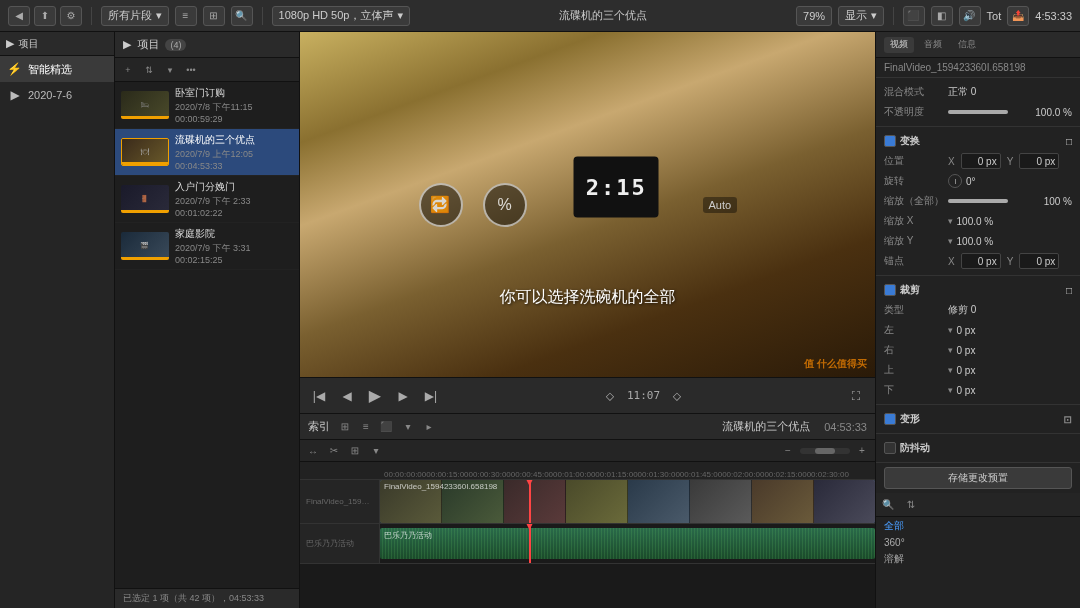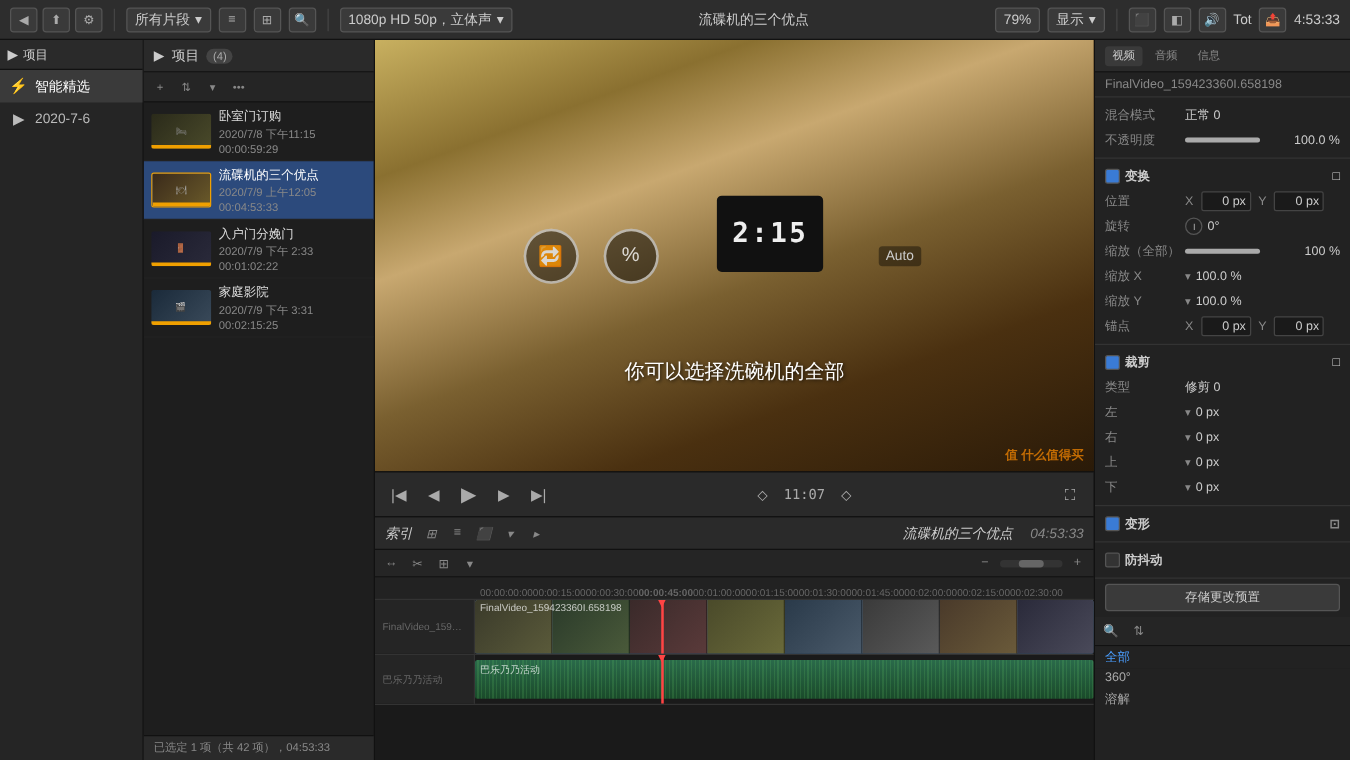--- a/index.html
+++ b/index.html
@@ -435,21 +435,20 @@
     }
     .timeline-header {
       height: 26px;
       background: #2a2a2a;
       display: flex;
       align-items: center;
       padding: 0 8px;
       gap: 6px;
       border-bottom: 1px solid #111;
       flex-shrink: 0;
-      font-style: italic;
     }
     .timeline-toolbar {
       height: 22px;
       background: #252525;
       display: flex;
       align-items: center;
       padding: 0 4px;
       gap: 3px;
       border-bottom: 1px solid #111;
       flex-shrink: 0;
@@ -781,21 +780,21 @@
           <div style="flex:1;display:flex;align-items:flex-end;justify-content:flex-start;">
             <span style="font-size:8px;color:#666;">00:00:00:00</span>
           </div>
           <div style="flex:1;display:flex;align-items:flex-end;justify-content:flex-start;">
             <span style="font-size:8px;color:#666;">00:00:15:00</span>
           </div>
           <div style="flex:1;display:flex;align-items:flex-end;justify-content:flex-start;">
             <span style="font-size:8px;color:#666;">00:00:30:00</span>
           </div>
           <div style="flex:1;display:flex;align-items:flex-end;justify-content:flex-start;">
-            <span style="font-size:8px;color:#666;font-weight:bold;">00:00:45:00</span>
+            <span style="font-size:8px;color:#666;">00:00:45:00</span>
           </div>
           <div style="flex:1;display:flex;align-items:flex-end;justify-content:flex-start;">
             <span style="font-size:8px;color:#666;">00:01:00:00</span>
           </div>
           <div style="flex:1;display:flex;align-items:flex-end;justify-content:flex-start;">
             <span style="font-size:8px;color:#666;">00:01:15:00</span>
           </div>
           <div style="flex:1;display:flex;align-items:flex-end;justify-content:flex-start;">
             <span style="font-size:8px;color:#666;">00:01:30:00</span>
           </div>

